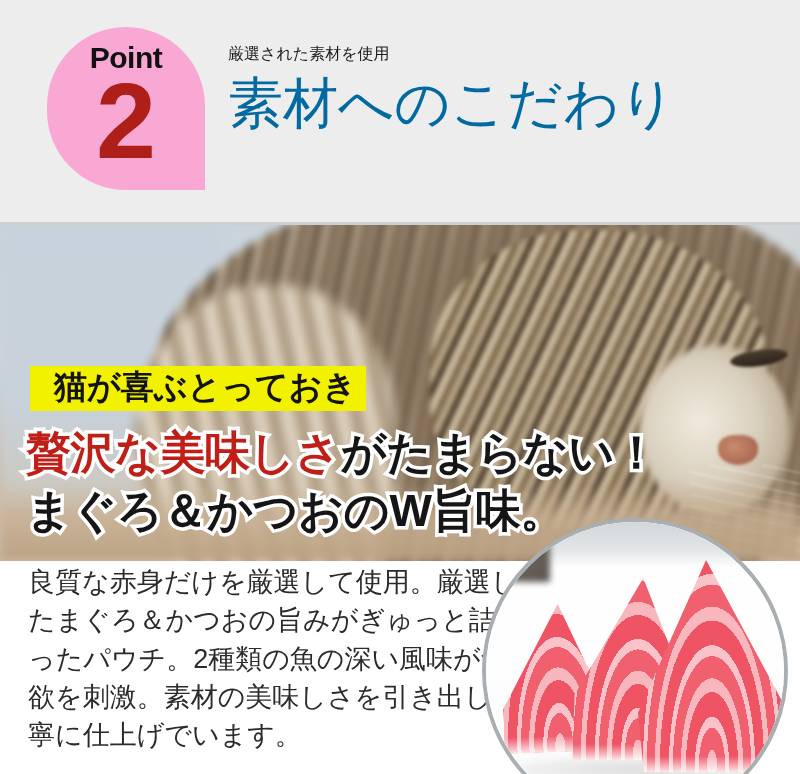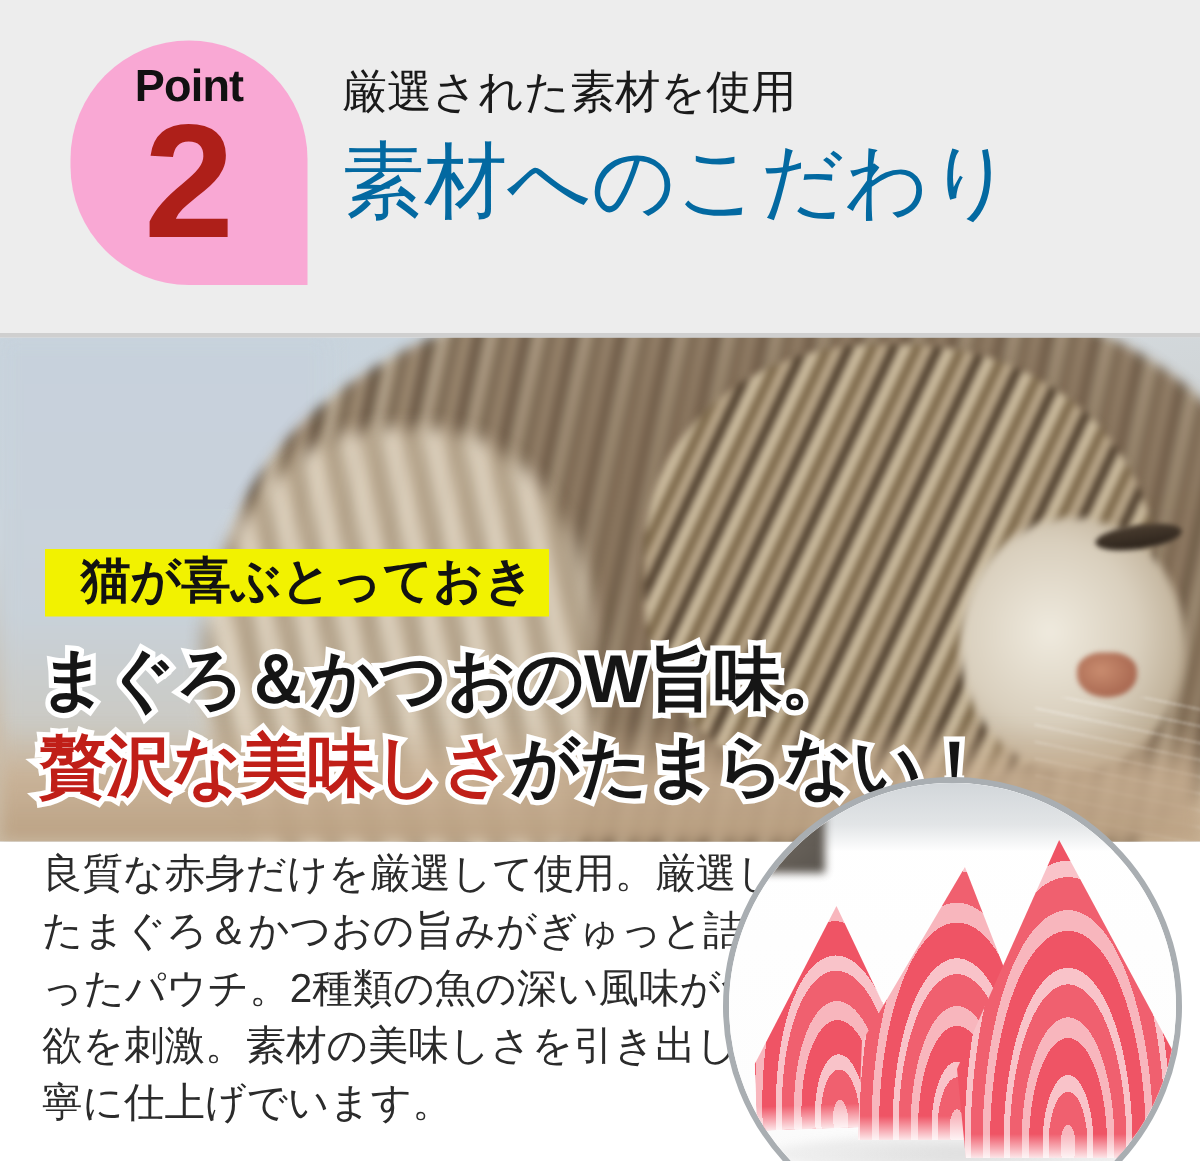--- a/index.html
+++ b/index.html
@@ -34,21 +34,21 @@
   .point-badge .pb-num{
     position:absolute;left:0;top:40px;width:158px;
     text-align:center;
     font-size:108px;font-weight:bold;color:#ae1f19;
     line-height:1;
   }
   .header-texts{
     position:absolute;left:228px;top:44px;width:560px;
   }
   .header-sub{
-    font-size:30px;color:#1a1a1a;line-height:1.2;
+    font-size:16px;color:#1a1a1a;line-height:1.2;
     letter-spacing:0px;white-space:nowrap;
   }
   .header-title{
     margin-top:10px;
     font-size:55px;color:#0369a1;line-height:1.12;
     letter-spacing:0px;white-space:nowrap;
   }
   .header-rule{
     position:absolute;left:0;top:222px;width:800px;height:3px;
     background:#cfcfcf;z-index:4;
@@ -267,22 +267,22 @@
     <div class="cat-eye"></div>
     <div class="cat-nose"></div>
     <div class="cat-whiskers"></div>
 
     <div class="ph-floor"></div>
   </div>
 
   <div class="yellow-caption">猫が喜ぶとっておき</div>
 
   <div class="headline">
+    <div class="hl-line"><span class="hl-red">贅沢な美味しさ</span><span>がたまらない！</span></div>
     <div class="hl-line">まぐろ＆かつおのW旨味。</div>
-    <div class="hl-line"><span class="hl-red">贅沢な美味しさ</span><span>がたまらない！</span></div>
   </div>
 
   <div class="bodycopy">
     <div class="bc-line">良質な赤身だけを厳選して使用。厳選し</div>
     <div class="bc-line">たまぐろ＆かつおの旨みがぎゅっと詰ま</div>
     <div class="bc-line">ったパウチ。2種類の魚の深い風味が食</div>
     <div class="bc-line">欲を刺激。素材の美味しさを引き出し丁</div>
     <div class="bc-line">寧に仕上げでいます。</div>
   </div>
 

